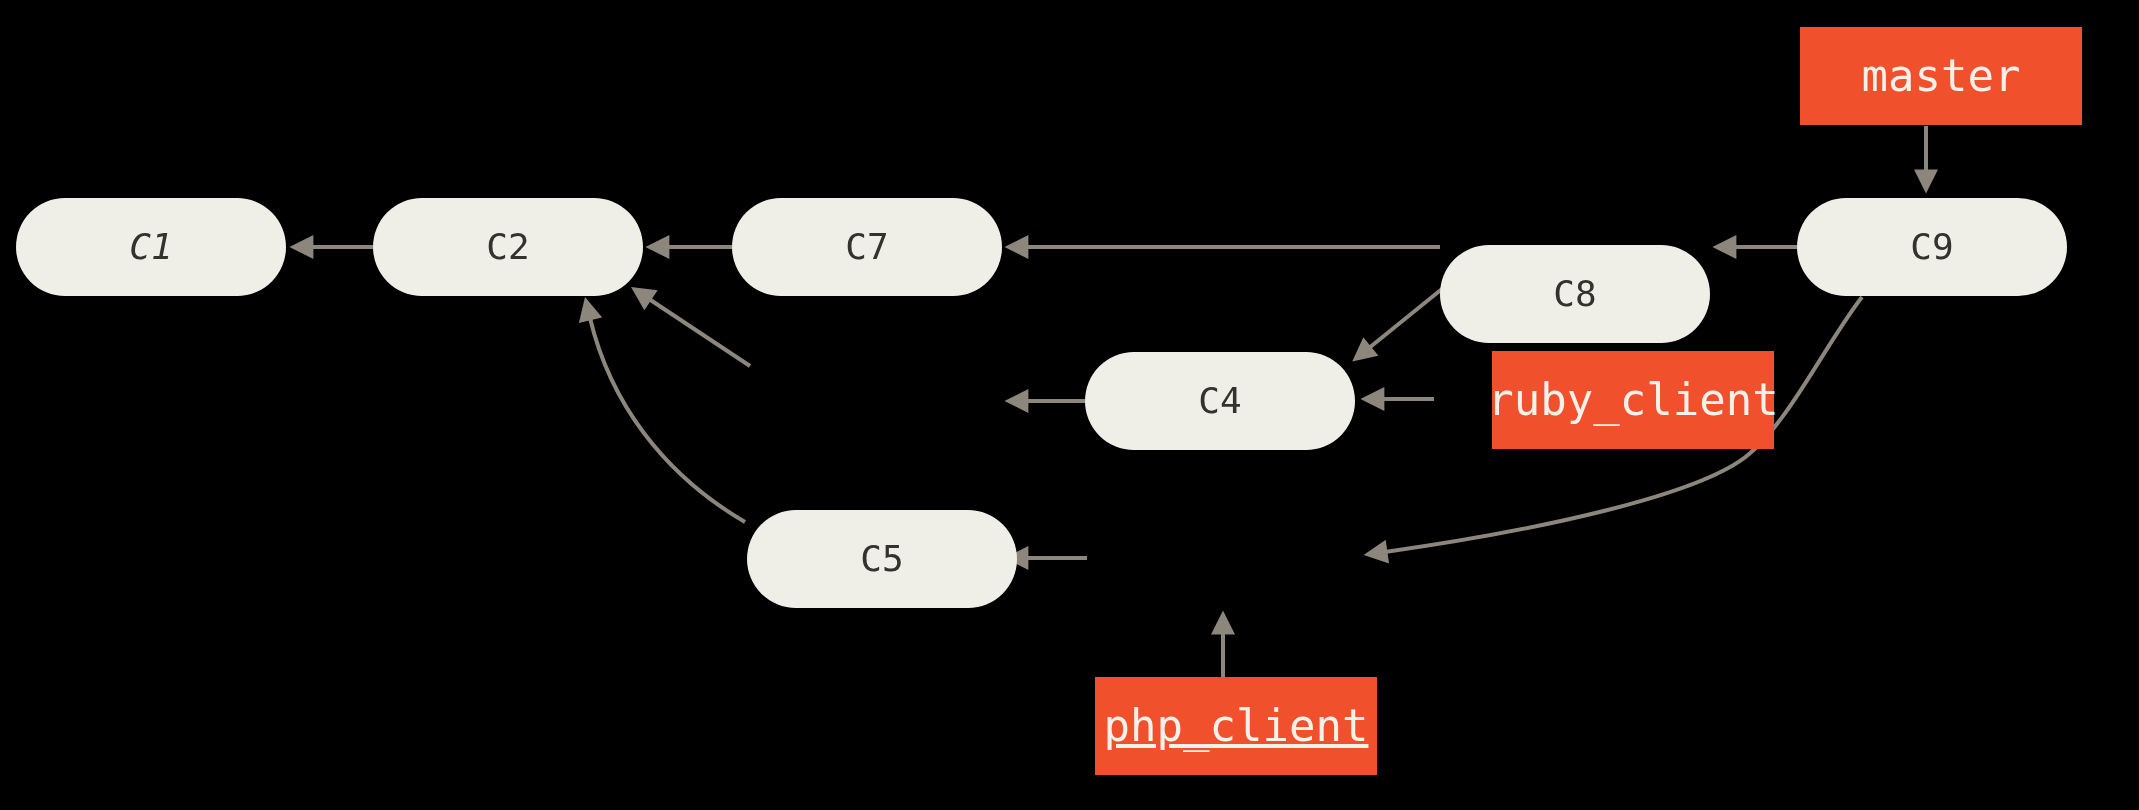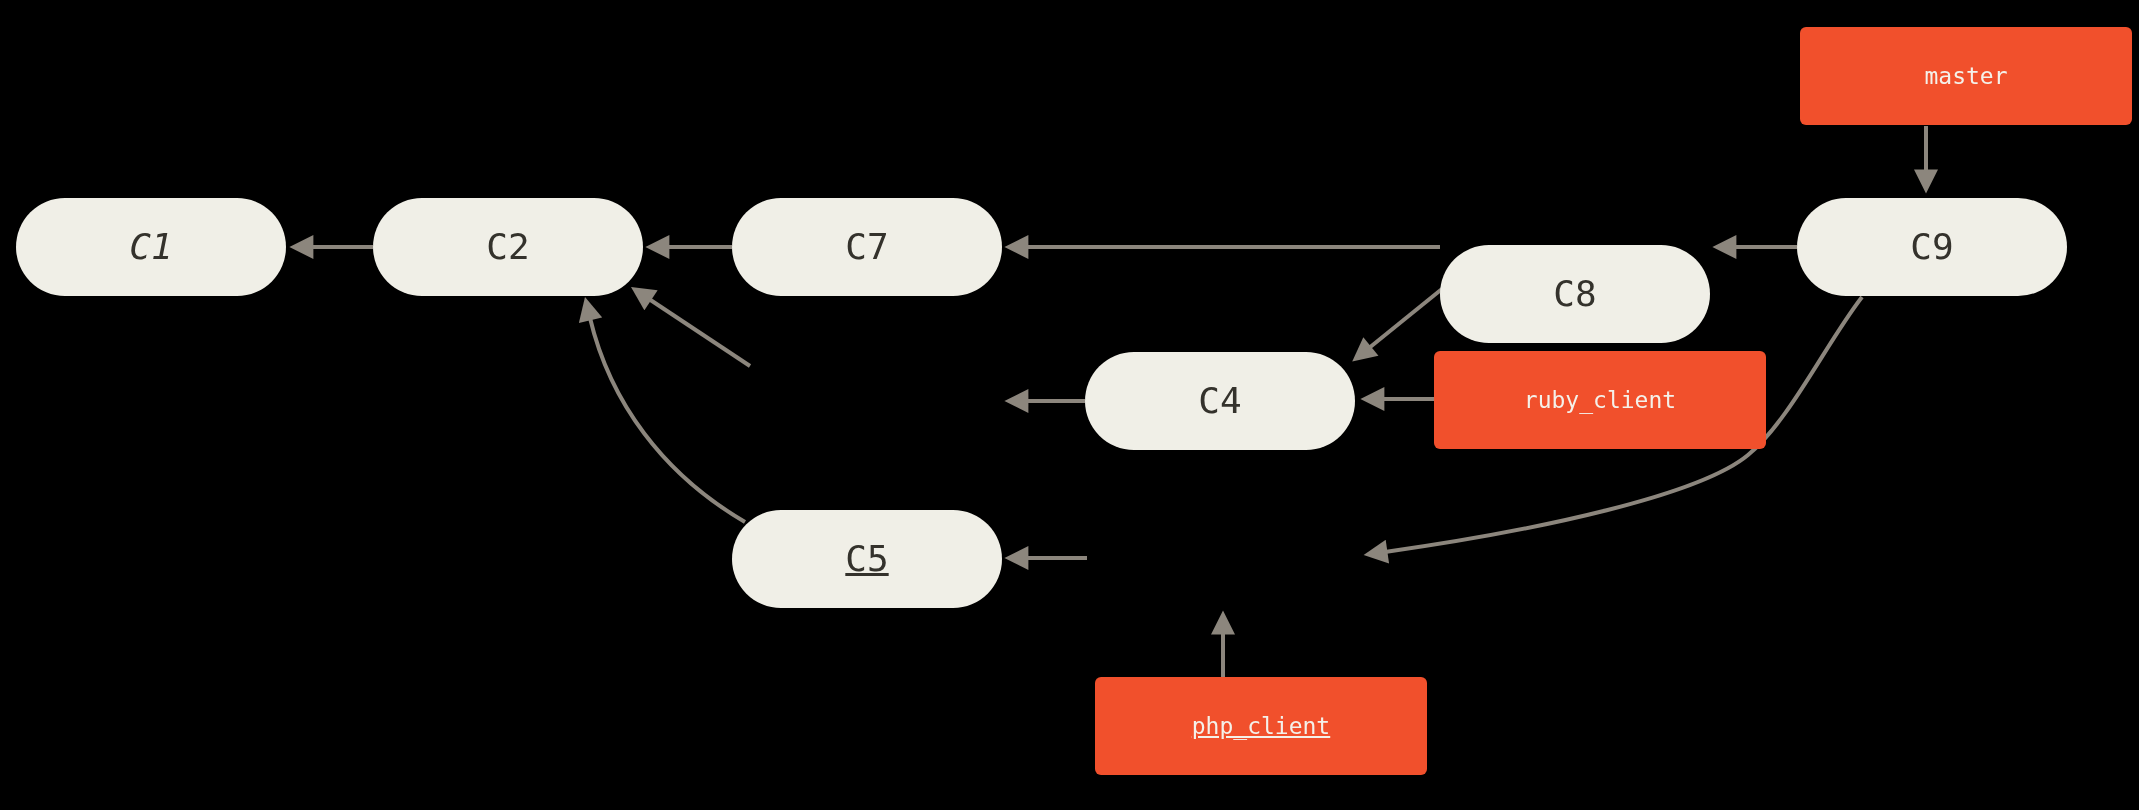--- a/index.html
+++ b/index.html
@@ -40,30 +40,29 @@
     background: var(--node-fill);
     color: var(--node-text);
     display: flex;
     align-items: center;
     justify-content: center;
     font-size: 36px;
     line-height: 1;
   }
   .branch-label {
     position: absolute;
-    width: 332px;
+    width: 282px;
     height: 98px;
     background: var(--branch-fill);
     color: var(--branch-text);
     display: flex;
     align-items: center;
     justify-content: center;
-    font-size: 23px;
+    font-size: 44px;
     line-height: 1;
-    border-radius: 6px;
   }
 </style>
 </head>
 <body>
 
 <div class="stage">
 
   <svg class="edges-layer" viewBox="0 0 2139 810" width="2139" height="810">
     <defs>
       <marker id="arrow" viewBox="0 0 10 10" refX="1" refY="5" markerWidth="26" markerHeight="24" markerUnits="userSpaceOnUse" orient="auto">
@@ -82,22 +81,22 @@
     <path class="edge" d="M 750 366 L 649 299" marker-end="url(#arrow)"></path>
     <path class="edge" d="M 1862 297 C 1825 345 1790 420 1748 455 C 1700 495 1540 530 1385 552" marker-end="url(#arrow)"></path>
     <path class="edge" d="M 1087 558 L 1026 558" marker-end="url(#arrow)"></path>
     <path class="edge" d="M 745 522 C 663 474 610 402 590 318" marker-end="url(#arrow)"></path>
     <path class="edge" d="M 1223 677 L 1223 632" marker-end="url(#arrow)"></path>
   </svg>
 
   <div class="node" style="left:16px;  top:198px;font-style:italic;">C1</div>
   <div class="node" style="left:373px; top:198px;">C2</div>
   <div class="node" style="left:1085px;top:352px;">C4</div>
-  <div class="node" style="left:732px; top:510px;text-decoration:underline;">C5</div>
+  <div class="node" style="left:747px; top:510px;">C5</div>
   <div class="node" style="left:732px; top:198px;">C7</div>
   <div class="node" style="left:1440px;top:198px;margin-top:47px;">C8</div>
   <div class="node" style="left:1797px;top:198px;">C9</div>
 
   <div class="branch-label" style="left:1800px;top:27px;">master</div>
-  <div class="branch-label" style="left:1434px;top:351px;">ruby_client</div>
+  <div class="branch-label" style="left:1492px;top:351px;">ruby_client</div>
   <div class="branch-label" style="left:1095px;top:677px;text-decoration:underline;">php_client</div>
 
 </div>
 
 </body></html>

